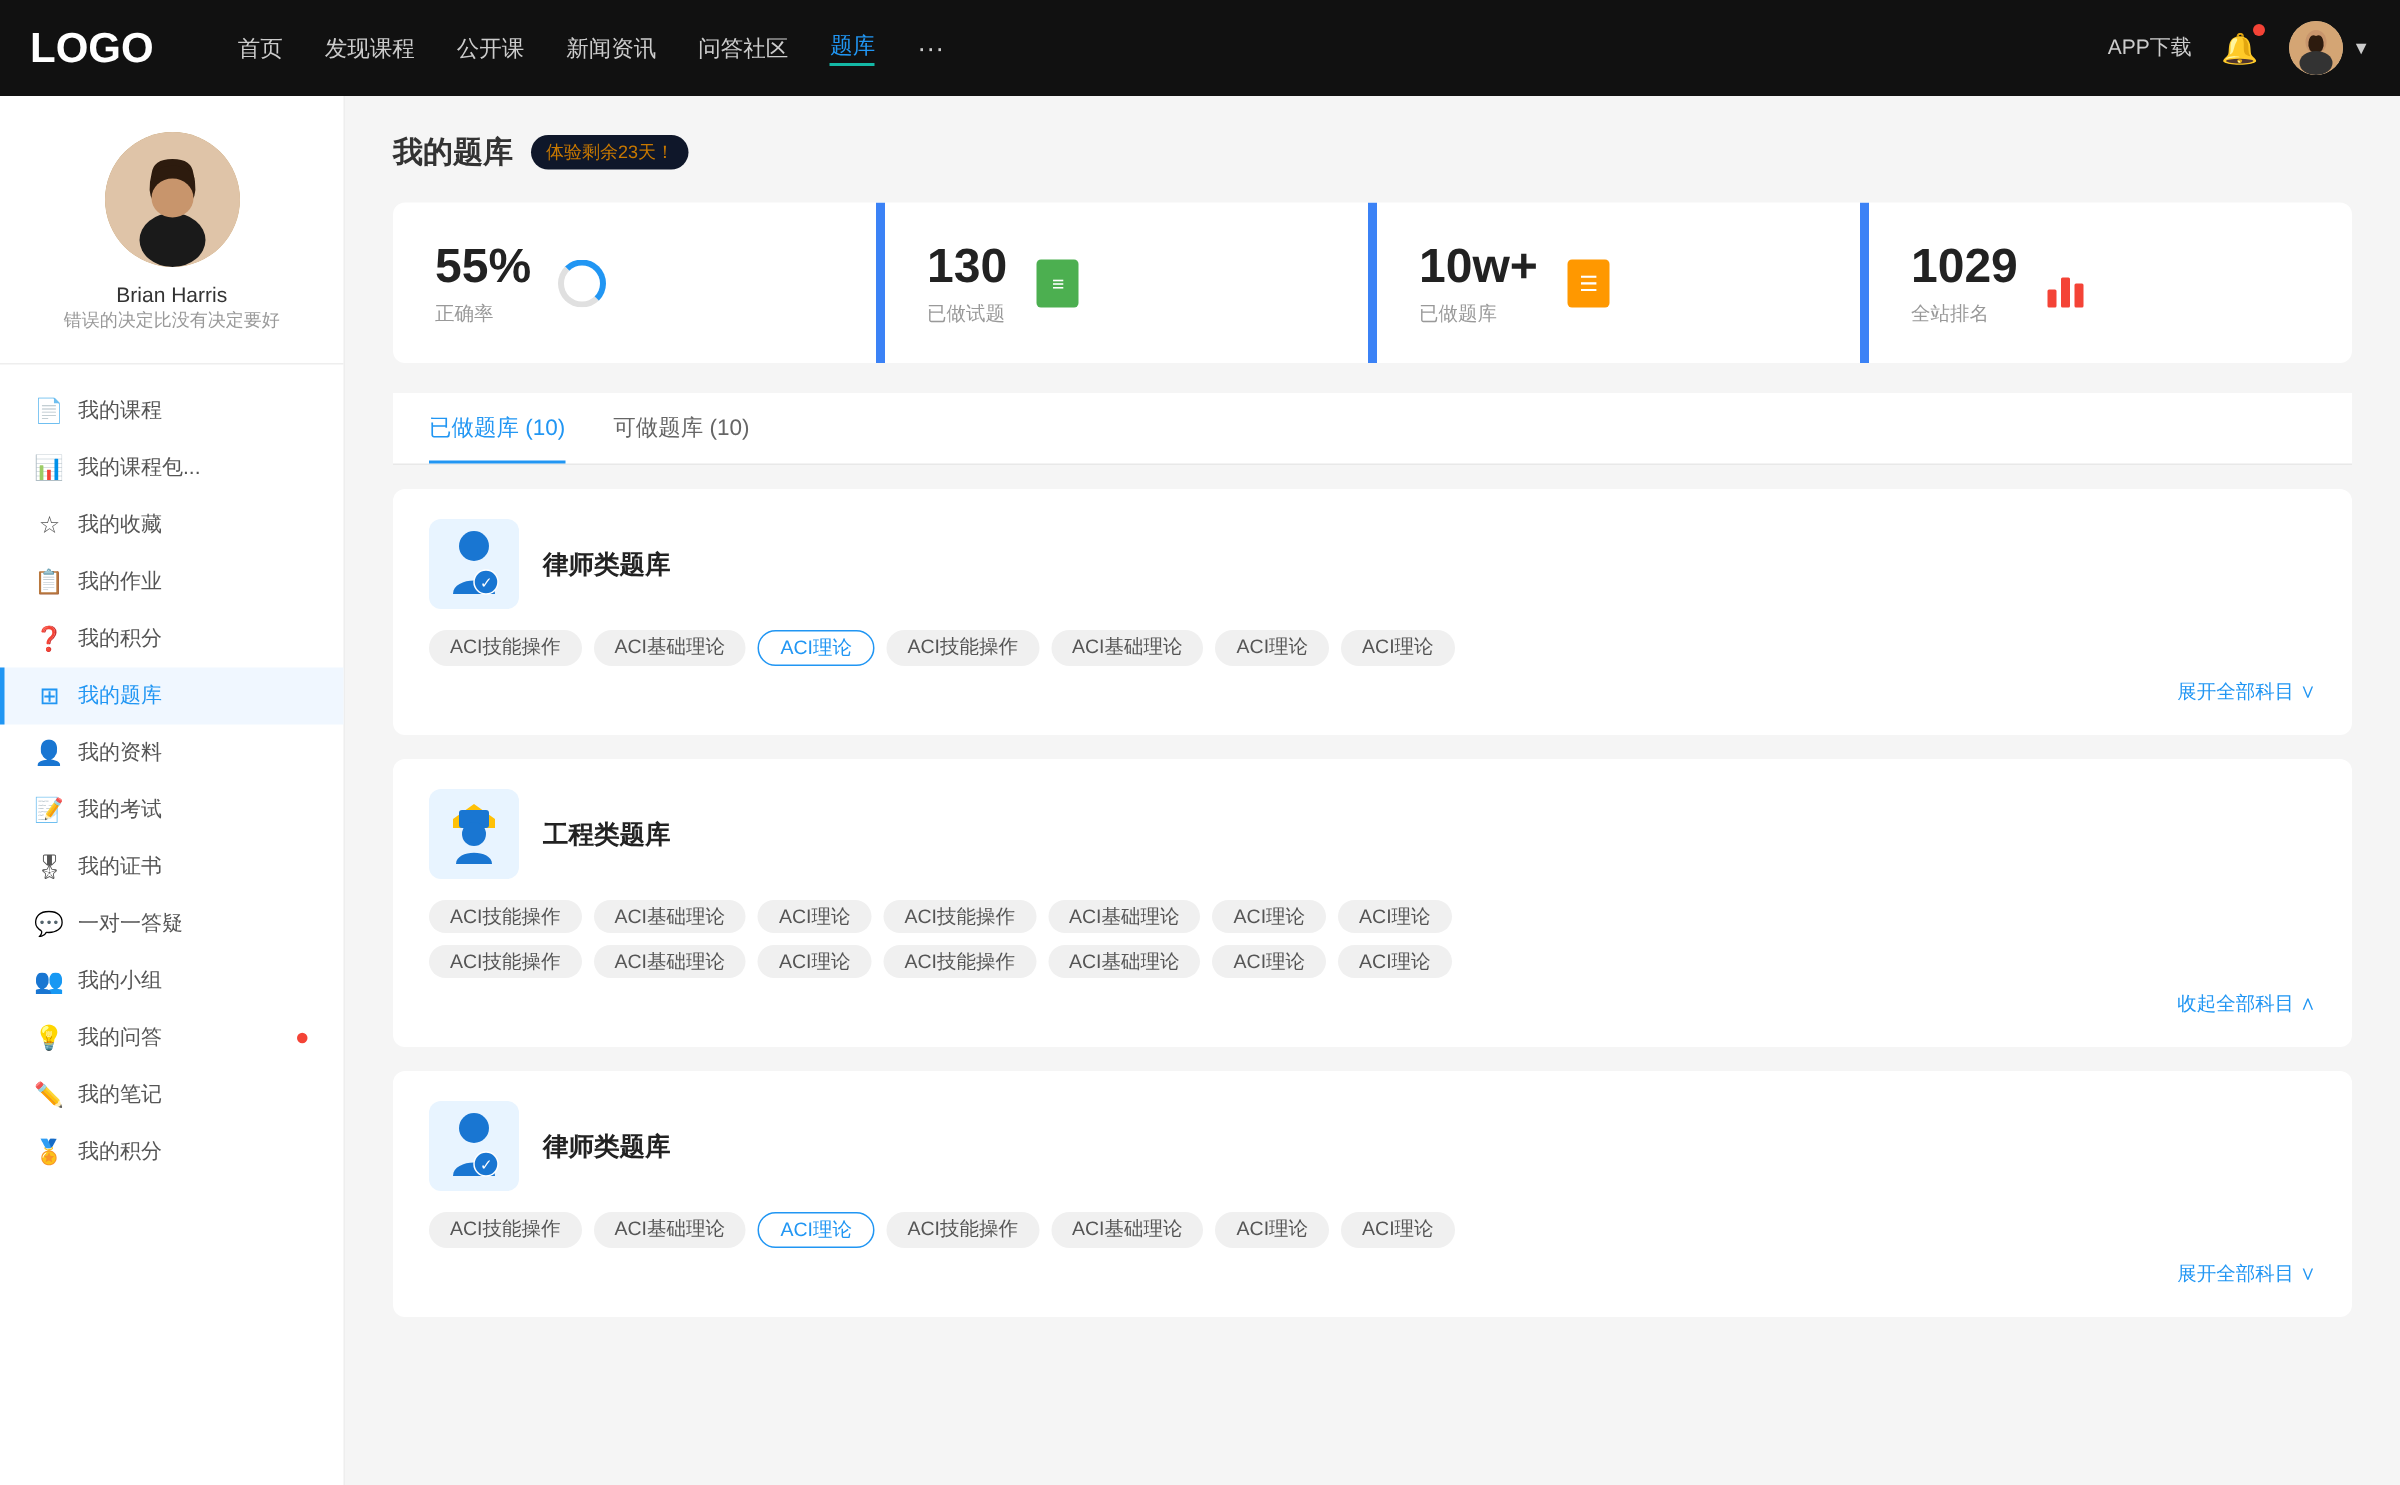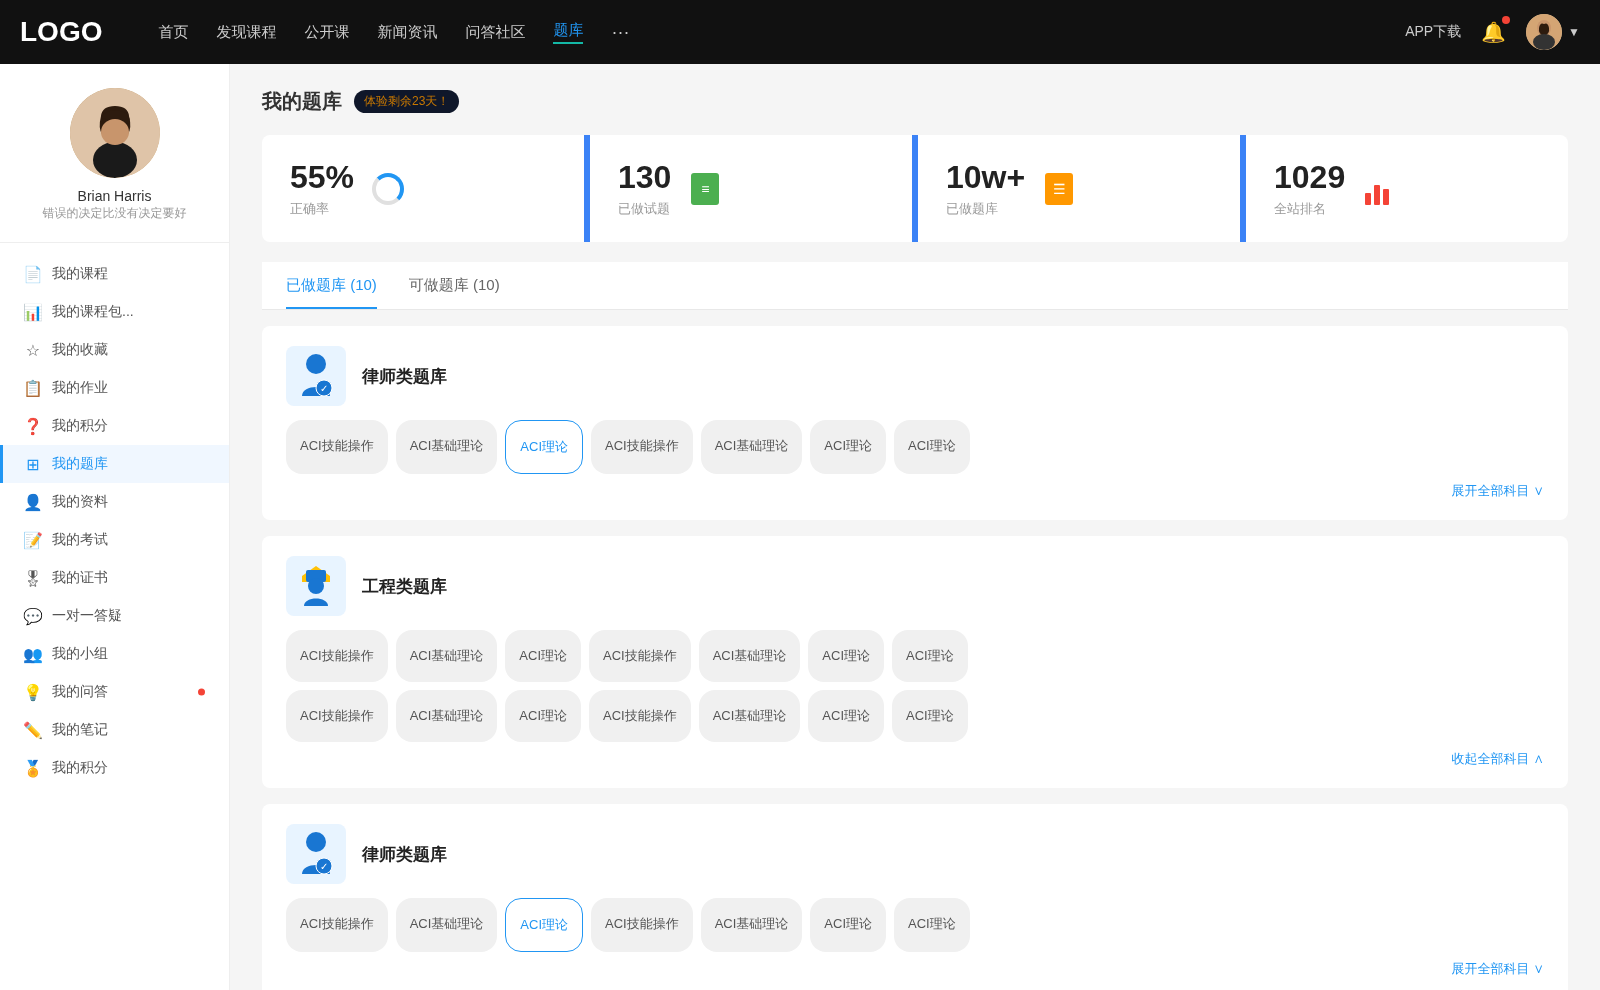--- a/index.html
+++ b/index.html
@@ -333,21 +333,21 @@
       font-weight: 600;
       color: #222;
     }
     .tags-row {
       display: flex;
       flex-wrap: wrap;
       gap: 8px;
       margin-bottom: 8px;
     }
     .tag {
-      padding: 17px 14px;
+      padding: 2px 14px;
       border-radius: 16px;
       font-size: 13px;
       background: #f0f0f0;
       color: #555;
       cursor: pointer;
     }
     .tag.active {
       border: 1.5px solid #2196f3;
       color: #2196f3;
       background: #fff;

